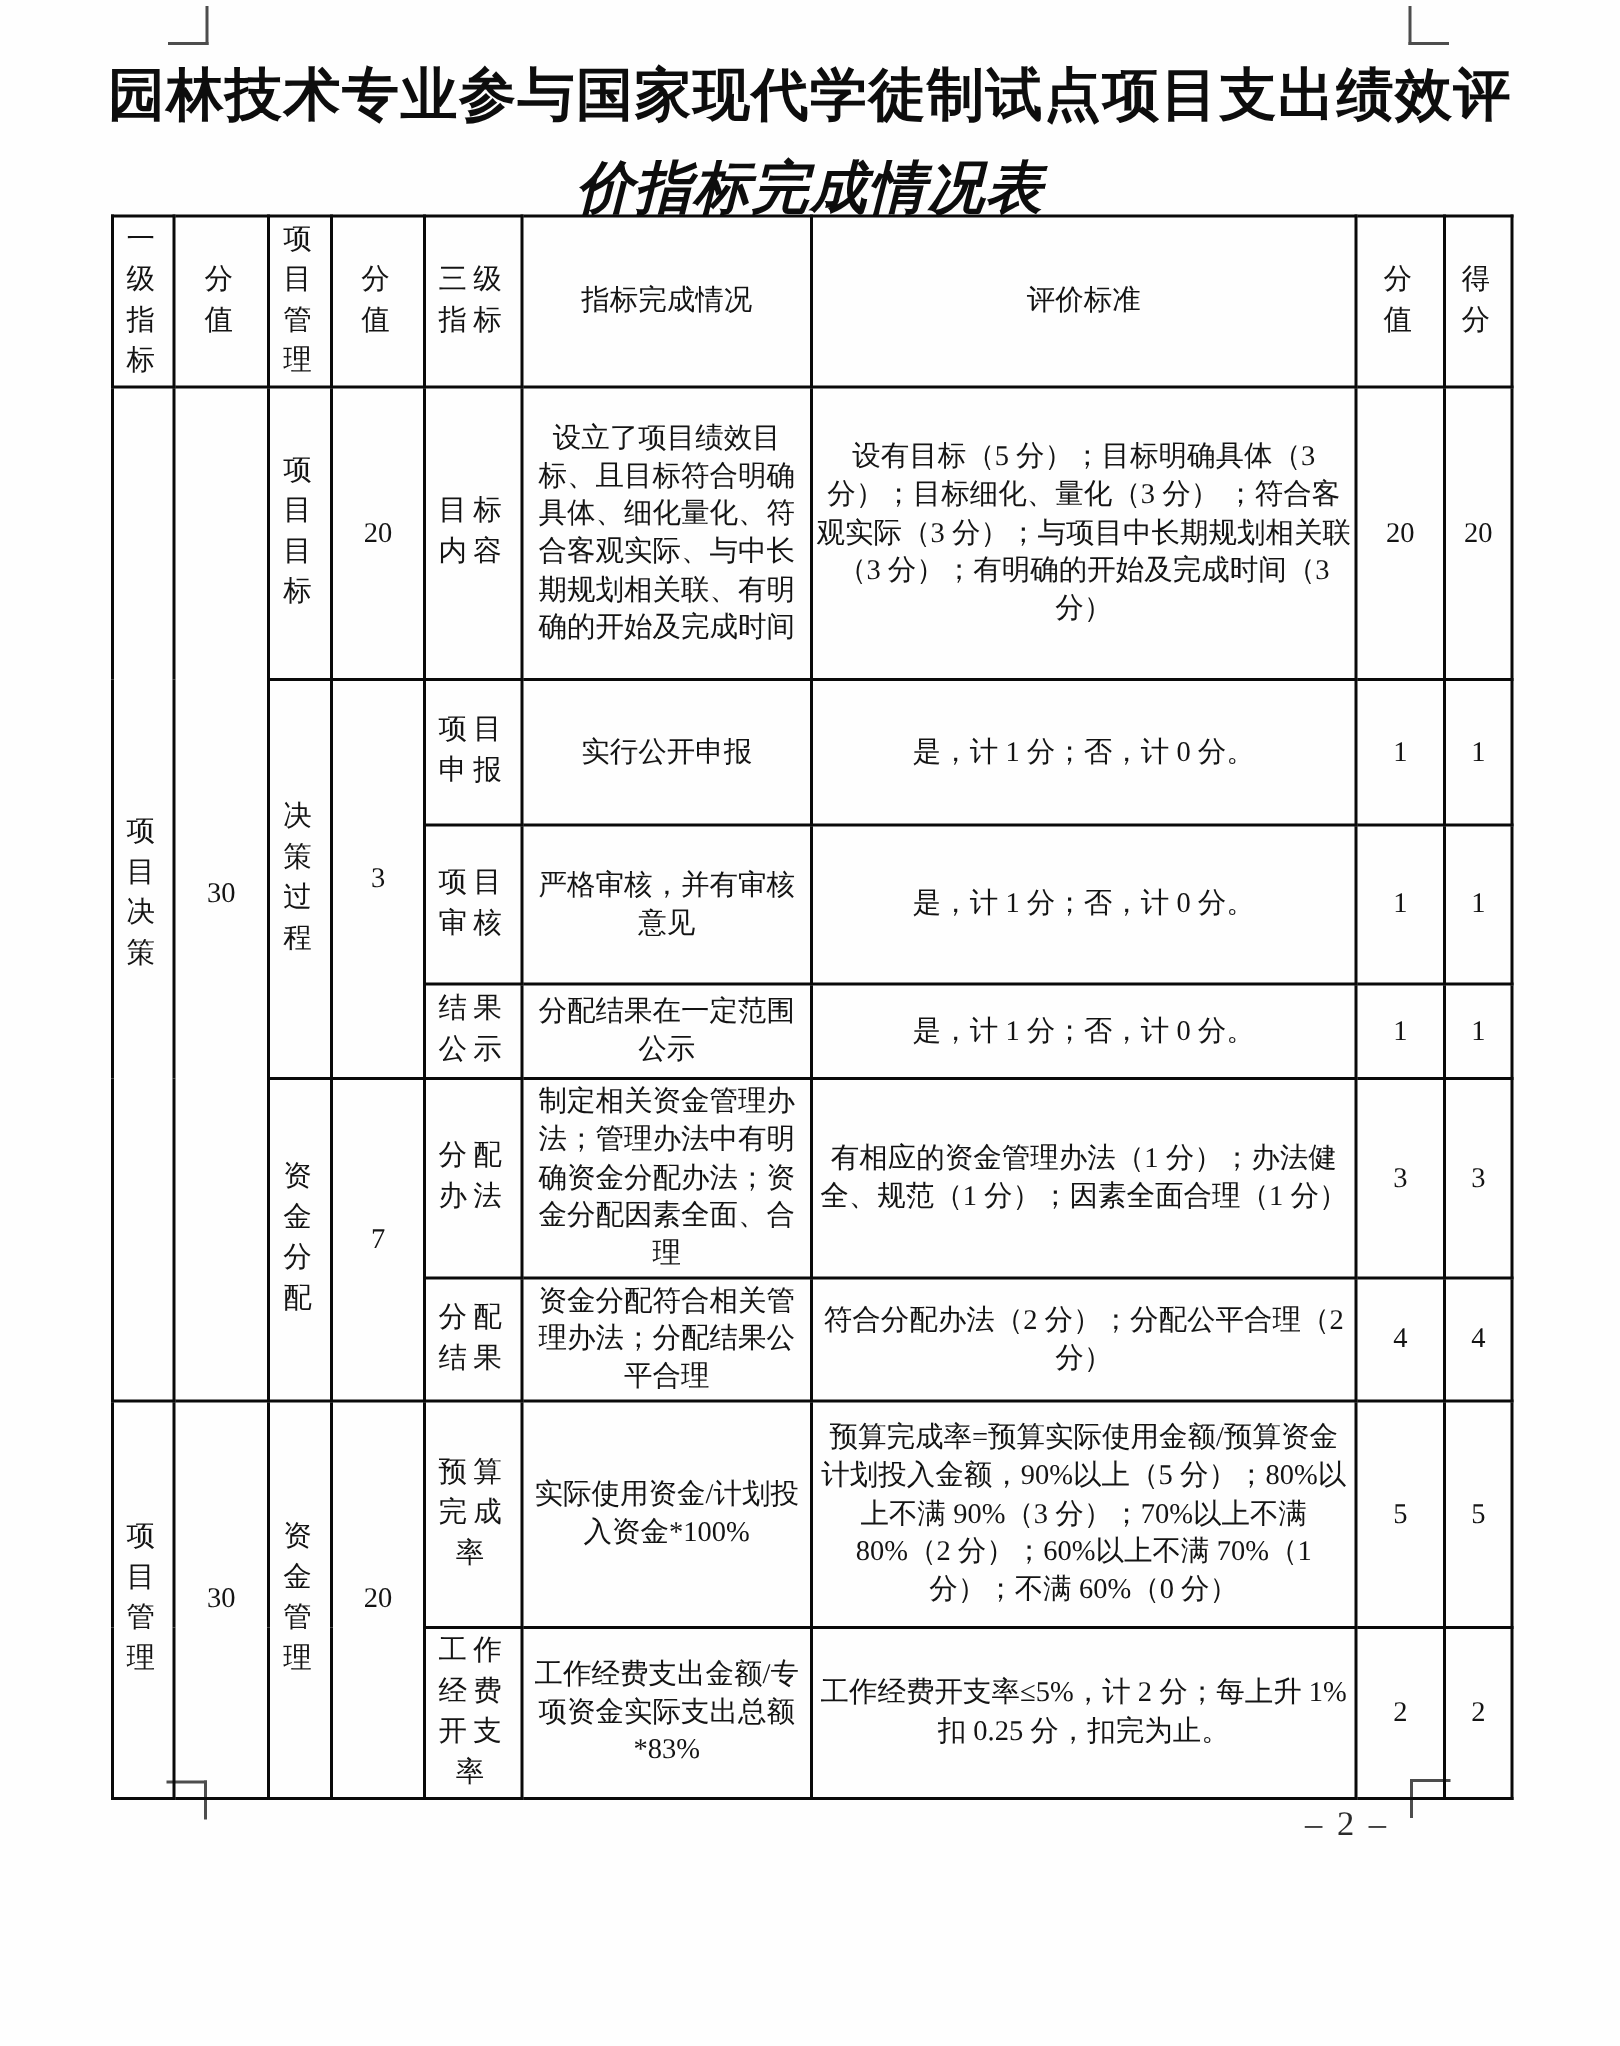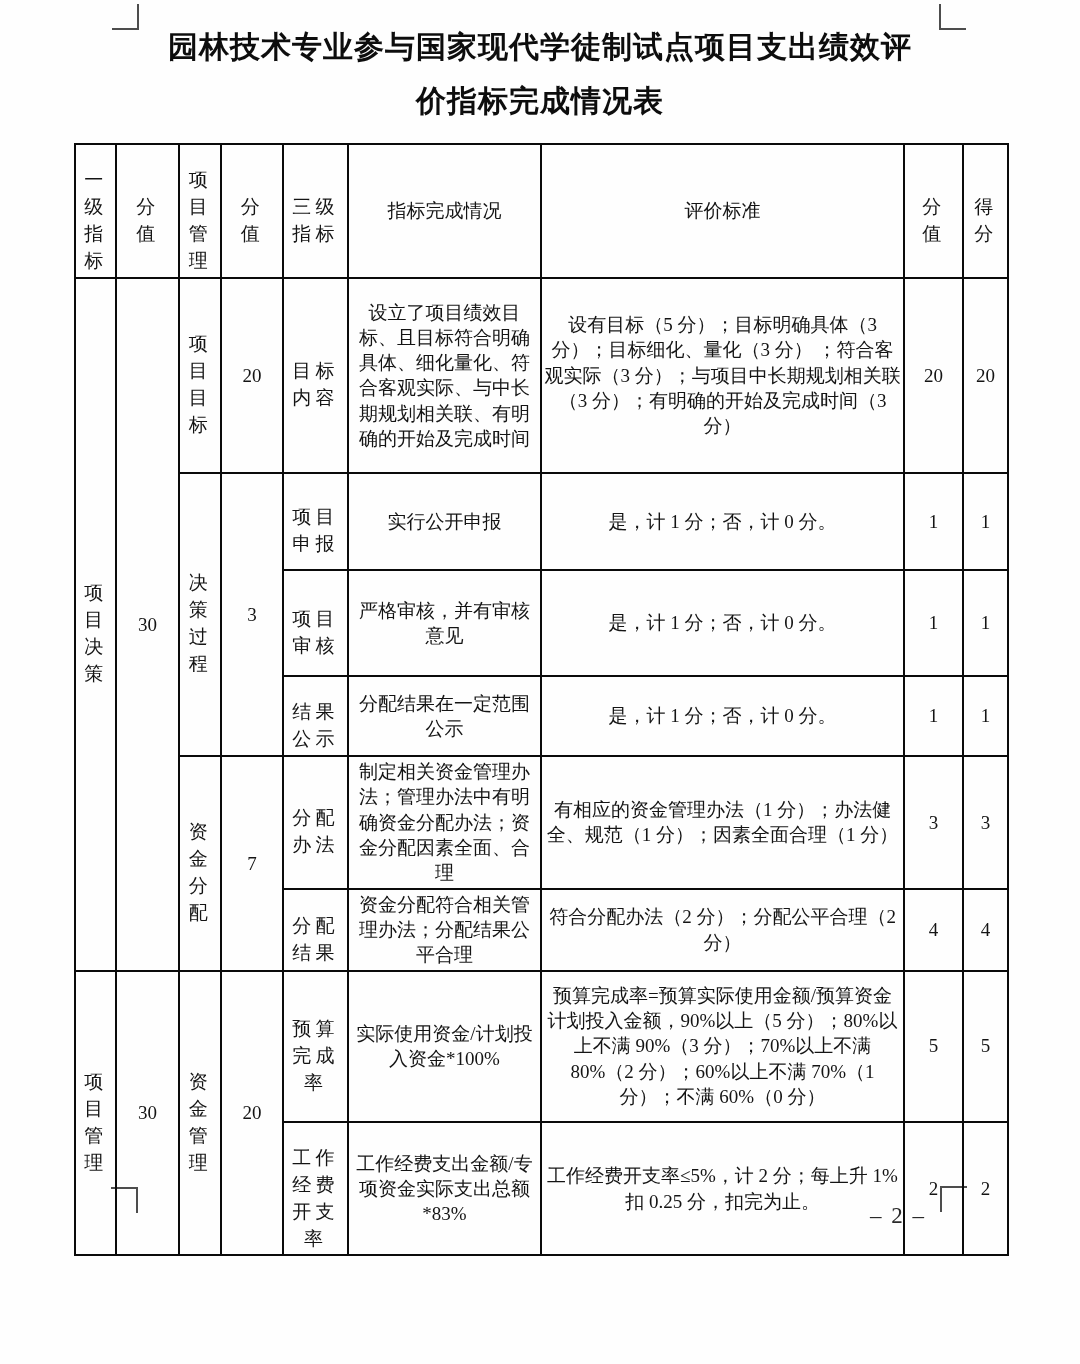--- a/index.html
+++ b/index.html
@@ -6,42 +6,42 @@
   html, body { background: #e8e8e8; }
   .page {
     position: relative;
     width: 1080px; height: 1364px;
     background: #fefefe;
     font-family: "Liberation Serif", "DejaVu Serif", serif;
     color: #141414;
     overflow: hidden;
   }
   .title {
-    position: absolute; top: 32px; left: 0; width: 100%;
+    position: absolute; top: 45px; left: 0; width: 100%;
     text-align: center;
     font-family: "Liberation Sans", "DejaVu Sans", sans-serif;
-    font-weight: 700; font-size: 30px; color: #0d0d0d;
+    font-weight: 700; font-size: 38px; color: #0d0d0d;
     letter-spacing: 1px; line-height: 1.0;
   }
-  .title .line2 { display: block; margin-top: 24px; }
+  .title .line2 { display: block; margin-top: 24px; font-style: italic; }
   table.grid {
     position: absolute; left: 74px; top: 143px;
     width: 933px; table-layout: fixed;
     border-collapse: collapse;
   }
   table.grid td {
     border: 2px solid #0a0a0a;
     vertical-align: middle;
     text-align: center;
     font-size: 19px; line-height: 1.33;
     padding: 2px;
     overflow: hidden;
   }
   td.head { font-size: 20px; }
-  .vtext { display: inline-block; word-break: break-all; text-align: center; line-height: 1.42; margin-top: 20px; }
+  .vtext { display: inline-block; word-break: break-all; text-align: center; line-height: 1.42; }
   .w1 { width: 1.3em; letter-spacing: 0.18em; }
   .w2 { width: 2.55em; letter-spacing: 0.22em; text-align: center; }
   td.text-cell {
     text-align: justify; text-justify: inter-ideograph;
     padding: 4px 8px; vertical-align: middle;
   }
   td.criteria-cell { padding: 4px 10px; }
   td.num { font-size: 21px; }
   td.top-align { vertical-align: top; padding-top: 6px; }
   .page-number {

